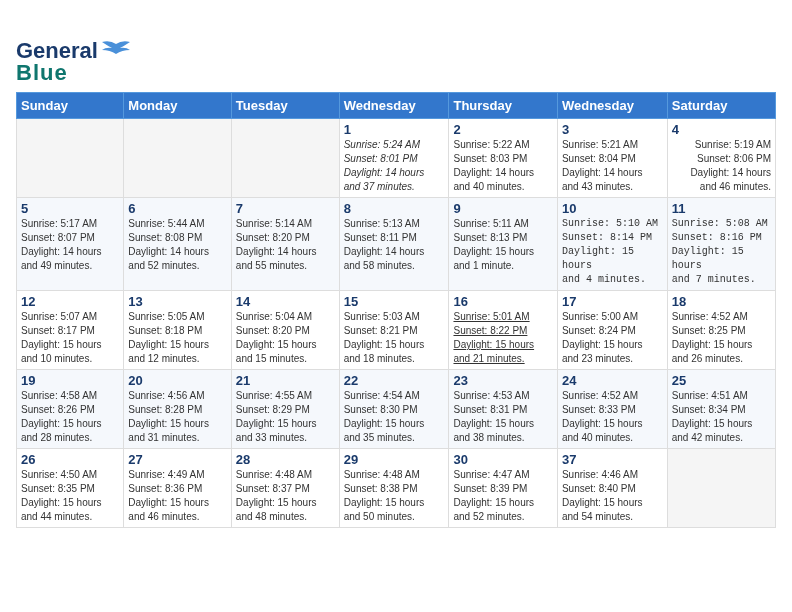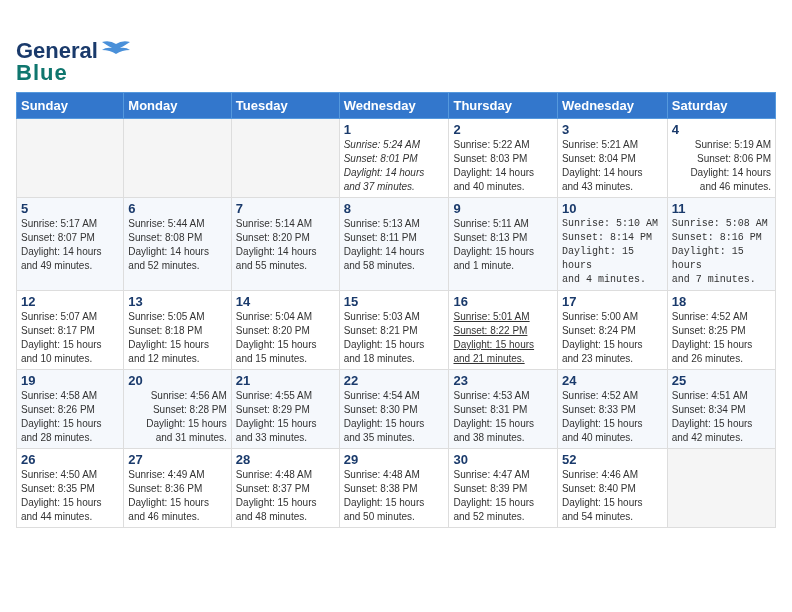--- a/index.html
+++ b/index.html
@@ -262,21 +262,21 @@
         <tr class="row-even">
           <td>
             <span class="day-number">19</span>
             <div class="day-info" style="white-space: pre-line;">Sunrise: 4:58 AM
 Sunset: 8:26 PM
 Daylight: 15 hours
 and 28 minutes.</div>
           </td>
           <td>
             <span class="day-number">20</span>
-            <div class="day-info" style="white-space: pre-line; text-align: right;">Sunrise: 4:56 AM
+            <div class="day-info" style="white-space: pre-line;">Sunrise: 4:56 AM
 Sunset: 8:28 PM
 Daylight: 15 hours
 and 31 minutes.</div>
           </td>
           <td>
             <span class="day-number">21</span>
             <div class="day-info" style="white-space: pre-line;">Sunrise: 4:55 AM
 Sunset: 8:29 PM
 Daylight: 15 hours
 and 33 minutes.</div>
@@ -340,21 +340,21 @@
 and 50 minutes.</div>
           </td>
           <td>
             <span class="day-number">30</span>
             <div class="day-info" style="white-space: pre-line;">Sunrise: 4:47 AM
 Sunset: 8:39 PM
 Daylight: 15 hours
 and 52 minutes.</div>
           </td>
           <td>
-            <span class="day-number">52</span>
+            <span class="day-number">37</span>
             <div class="day-info" style="white-space: pre-line;">Sunrise: 4:46 AM
 Sunset: 8:40 PM
 Daylight: 15 hours
 and 54 minutes.</div>
           </td>
           <td class="empty-cell"></td>
         </tr>
       </tbody>
   </table>
 </div>

